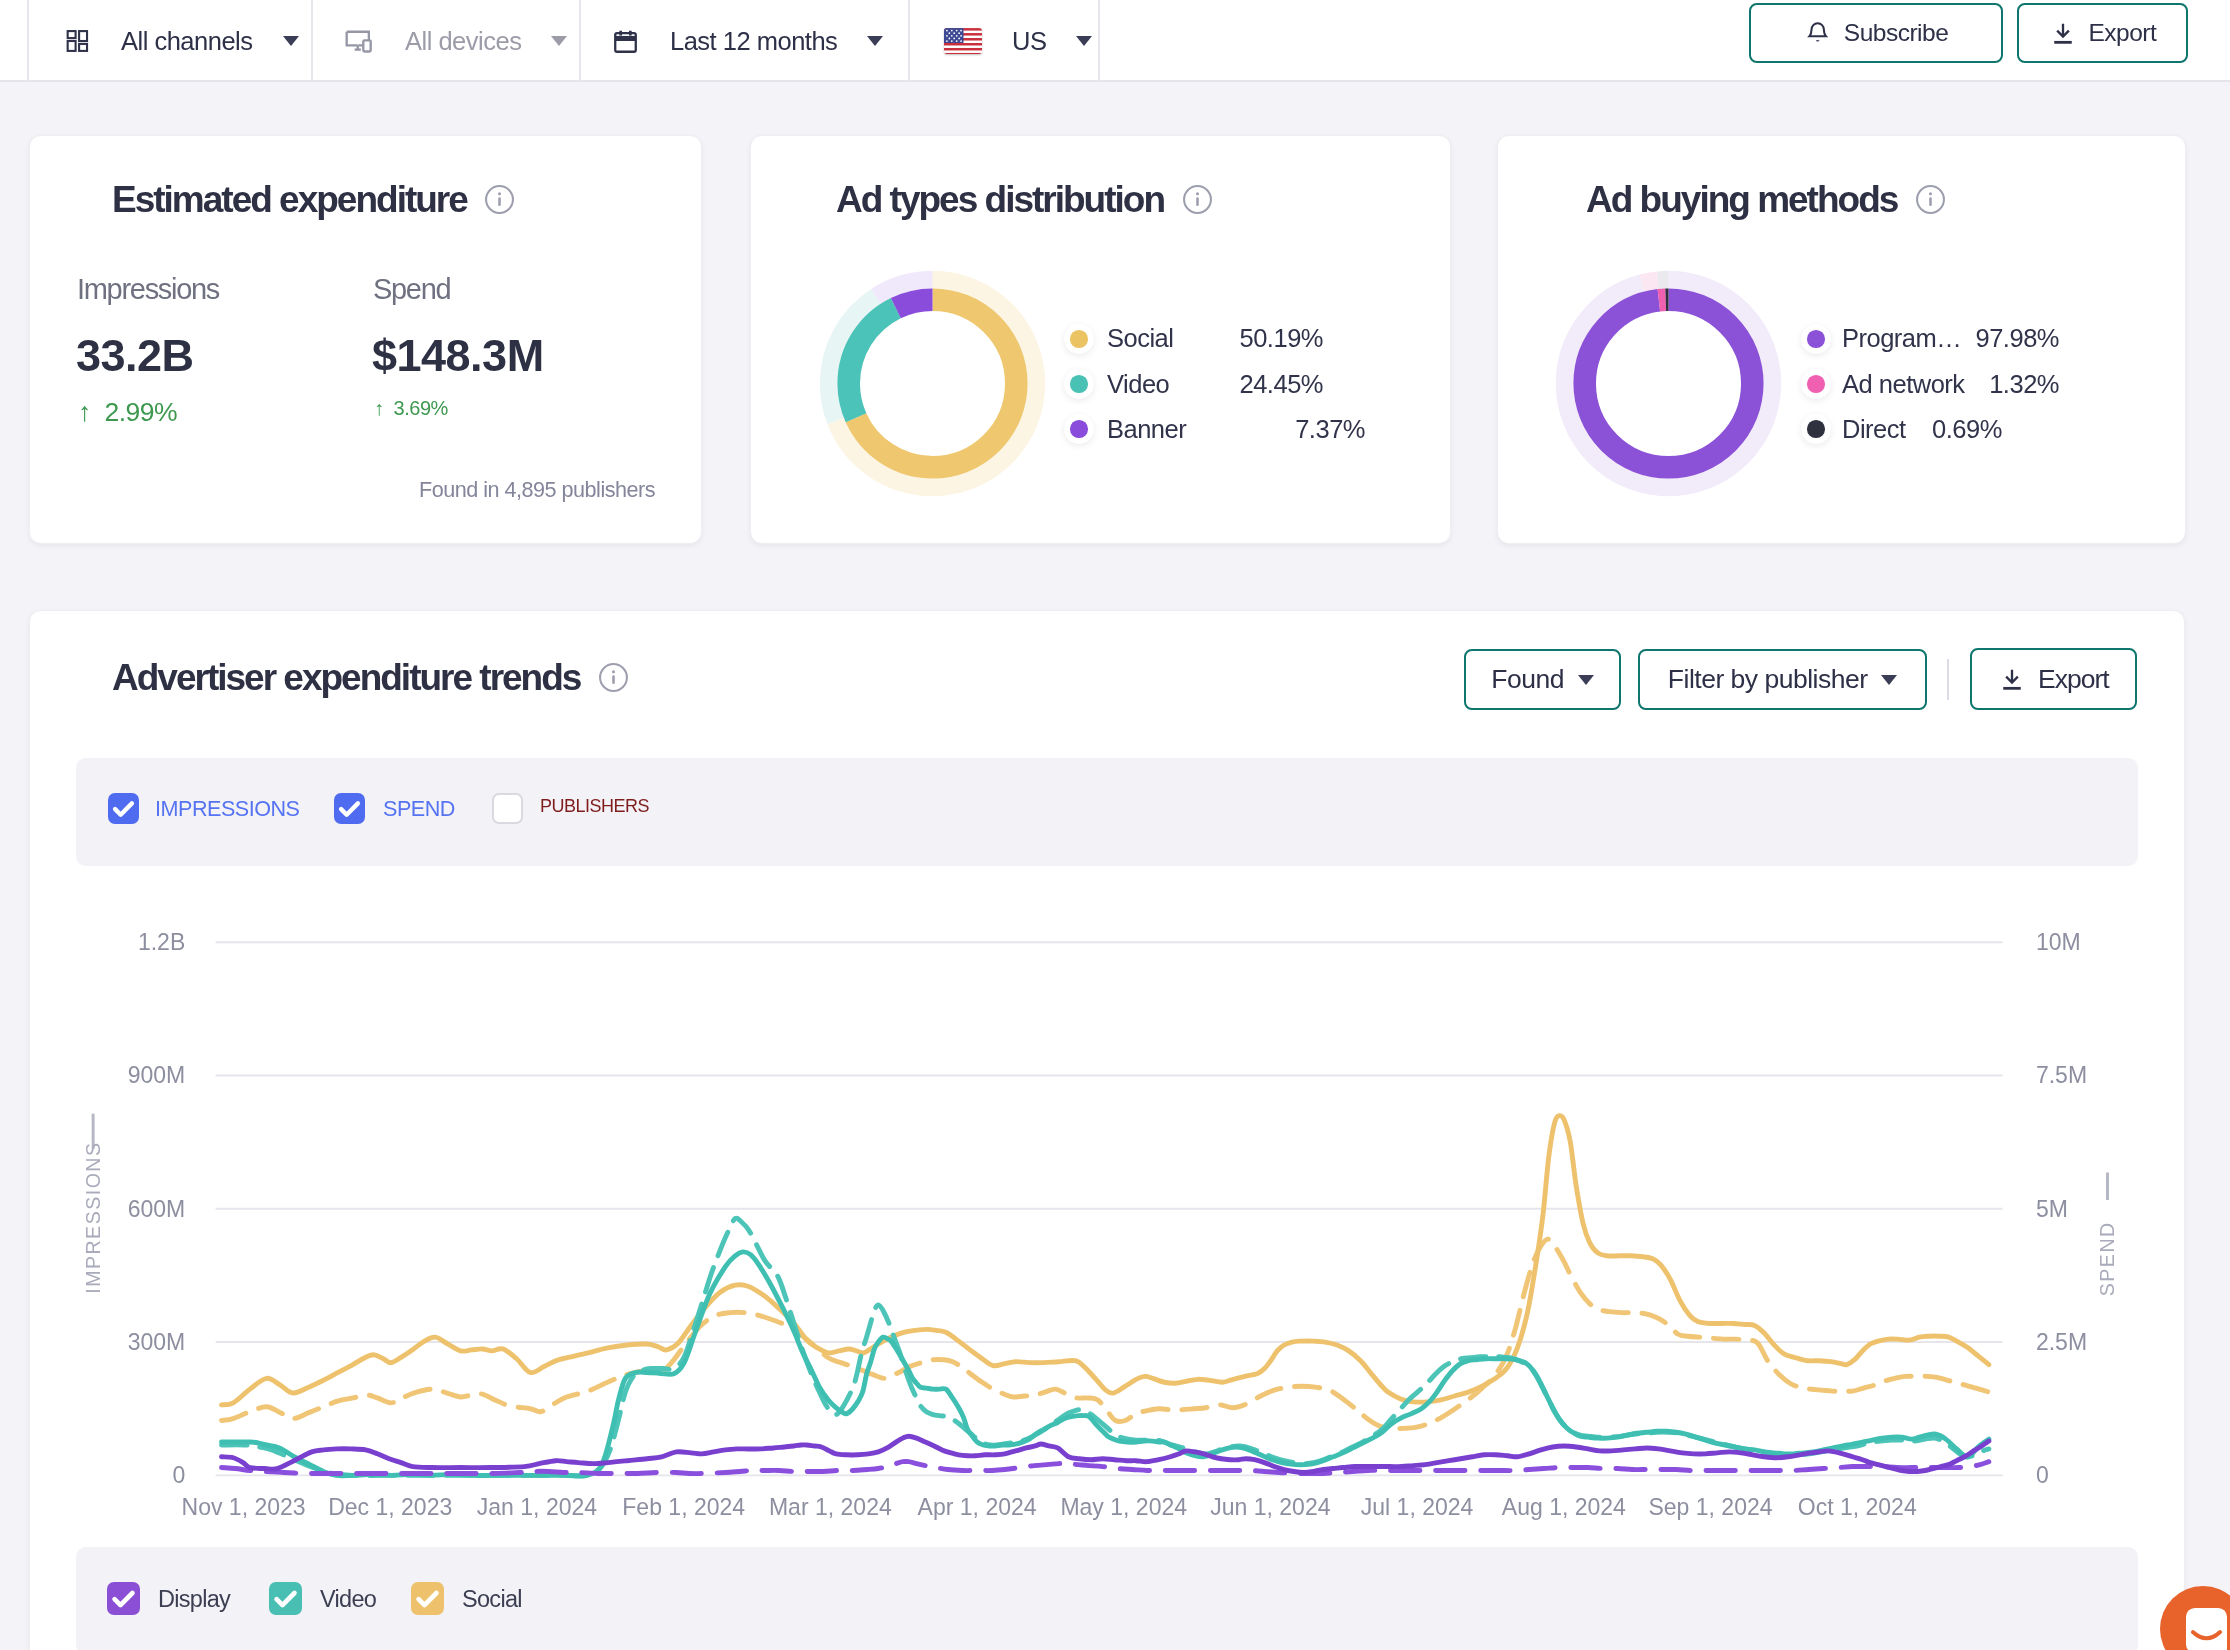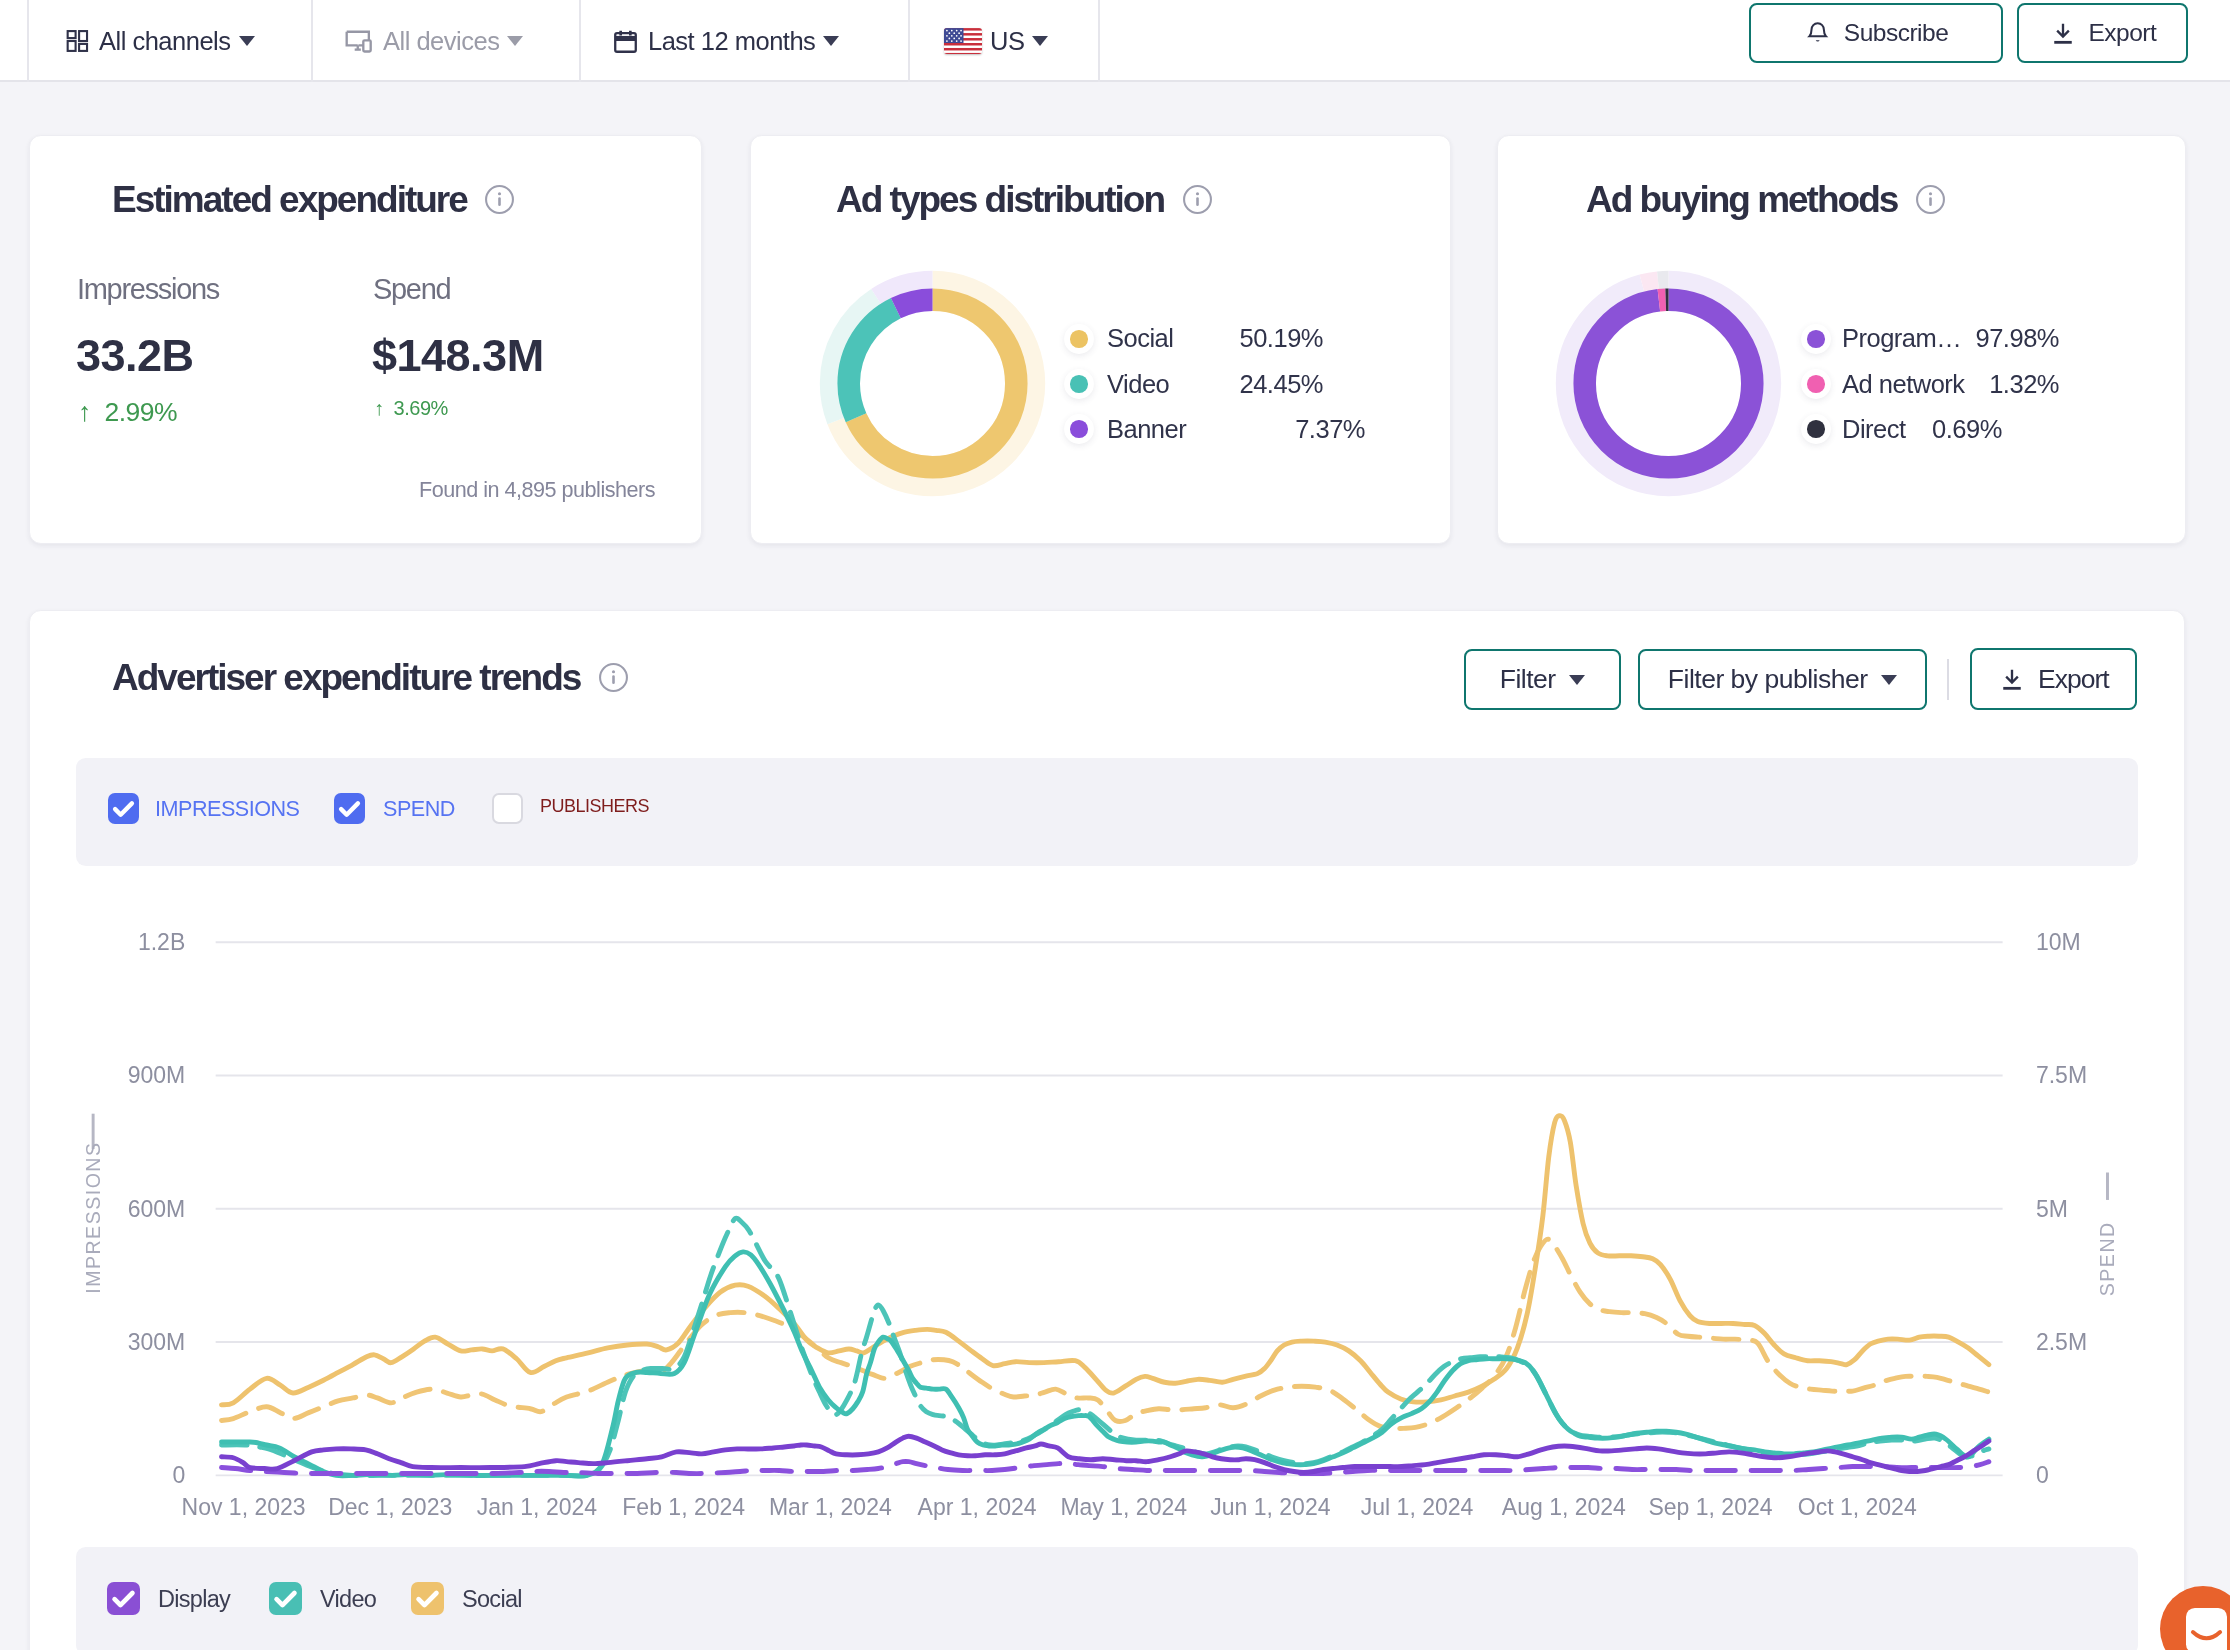--- a/index.html
+++ b/index.html
@@ -10,21 +10,21 @@
         box-shadow:0 2px 4.9px rgba(45,48,75,.07); }
 .ctitle { position:absolute; display:flex; align-items:center; gap:17.6px; font-size:37px;
           font-weight:700; color:#2e3044; letter-spacing:-2px; height:43px;margin-left:35px; }
 .axlbl { font-size:23.5px; fill:#8d8fa0; font-family:"Liberation Sans",sans-serif; }
 .axtitle text { font-size:20px; fill:#a9abbb; letter-spacing:1.5px; font-family:"Liberation Sans",sans-serif; }
 .dot { width:17.6px; height:17.6px; border-radius:50%; box-shadow:0 0 0 5.9px #fff, 0 2px 6.9px 5.9px rgba(60,60,90,.10); }
 .leg { position:absolute; font-size:25.5px; color:#30334a; letter-spacing:-0.5px; }
 .btn { position:absolute; background:#fff; border:2px solid #0f766e; border-radius:7.8px;
        display:flex; align-items:center; justify-content:center; color:#2d3047; }
 .cb { position:absolute; width:31px; height:31px; border-radius:6.9px; }
-.titem { position:absolute; top:0; height:82px; display:flex; align-items:center; gap:8px;
+.titem { position:absolute; top:0; height:82px; display:flex; align-items:center; gap:30px;
          font-size:25.5px; letter-spacing:-0.5px; color:#2d3047; }
 </style></head>
 <body>
 
 <div class="abs" style="left:0;top:0;width:2231px;height:82px;background:#fff;border-bottom:2px solid #e4e4ea">
   <div class="abs" style="left:27.4px;top:0;width:2px;height:82px;background:#e6e6ec"></div>
   <div class="abs" style="left:311px;top:0;width:2px;height:82px;background:#e6e6ec"></div>
   <div class="abs" style="left:579px;top:0;width:2px;height:82px;background:#e6e6ec"></div>
   <div class="abs" style="left:908px;top:0;width:2px;height:82px;background:#e6e6ec"></div>
   <div class="abs" style="left:1098px;top:0;width:2px;height:82px;background:#e6e6ec"></div>
@@ -172,21 +172,21 @@
 <div class="leg" style="left:1842px;top:415px">Direct</div>
 <div class="leg" style="left:1932px;top:415px;width:127px;text-align:left">0.69%</div>
 
 <div class="card" style="left:29px;top:610px;width:2156px;height:1176px;border-radius:11.8px"></div>
 <div class="ctitle" style="left:77px;top:656px">Advertiser expenditure trends <svg width="31" height="31" viewBox="0 0 24 24" style="flex:none">
 <circle cx="12" cy="12" r="10.4" fill="none" stroke="#9d9eae" stroke-width="1.6"></circle>
 <circle cx="12" cy="7.6" r="1.2" fill="#9d9eae"></circle>
       <rect x="11" y="10.3" width="2" height="6.8" rx="1" fill="#9d9eae"></rect>
 </svg></div>
 <div class="btn" style="left:1464px;top:649px;width:157px;height:61px;font-size:26.5px;letter-spacing:-0.5px;gap:13.7px">
-    <span>Filter</span>
+    <span>Found</span>
     <span style="display:inline-block;width:0;height:0;border-left:8.3px solid transparent;border-right:8.3px solid transparent;border-top:10.8px solid #3a3d55;flex:none"></span>
   </div>
 <div class="btn" style="left:1638px;top:649px;width:289px;height:61px;font-size:26.5px;letter-spacing:-0.5px;gap:13.7px">
     <span>Filter by publisher</span>
     <span style="display:inline-block;width:0;height:0;border-left:8.3px solid transparent;border-right:8.3px solid transparent;border-top:10.8px solid #3a3d55;flex:none"></span>
   </div>
 <div class="abs" style="left:1947px;top:659px;width:2px;height:41px;background:#dcdce4"></div>
 <div class="btn" style="left:1970px;top:648px;width:167px;height:62px;font-size:26.5px;letter-spacing:-1px;gap:11.8px">
     <svg width="28" height="28" viewBox="0 0 24 24" fill="none" stroke="#2d3047" stroke-width="2">
 <path d="M12 4 v10.5 M7 10 l5 5 L17 10"></path>

